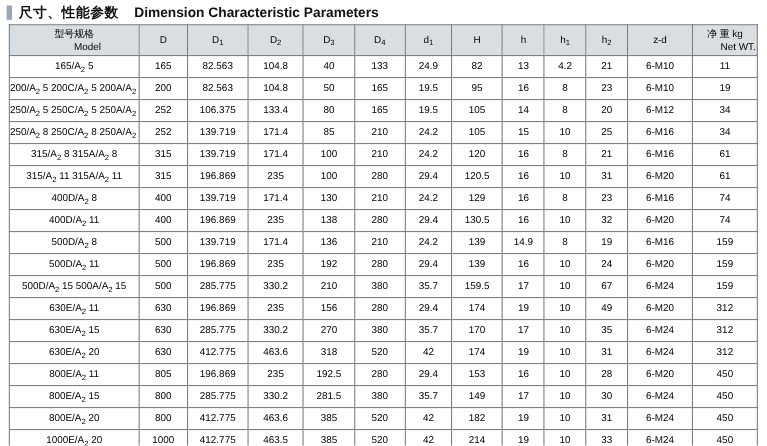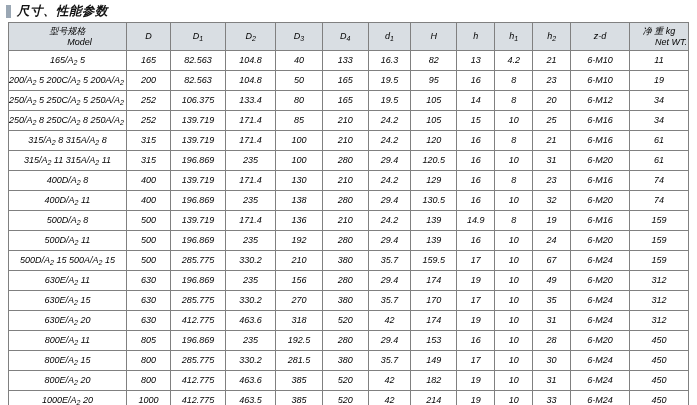--- a/index.html
+++ b/index.html
@@ -12,21 +12,20 @@
     height: 405px;
     font-family: "Liberation Sans", sans-serif;
     color: #000000;
     overflow: hidden;
   }
   .page {
     position: relative;
     width: 623px;
     height: 405px;
     box-sizing: border-box;
-    font-style: italic;
   }
   
   .title-bar {
     display: flex;
     align-items: center;
     padding: 6px 0 6px 6px;
     height: 22px;
     box-sizing: border-box;
   }
   .title-marker {
@@ -109,20 +108,21 @@
   col.c-net   { width: 56px; }
 </style>
 </head>
 <body>
 
 <div class="page">
 
   <div class="title-bar">
     <div class="title-marker"></div>
     <div class="title-cn">尺寸、性能参数</div>
+    <div class="title-en">Dimension  Characteristic  Parameters</div>
   </div>
 
   <div class="table-wrap">
     <table class="spec">
       <colgroup>
         <col class="c-model">
           <col class="c-d">
           <col class="c-d1">
           <col class="c-d2">
         <col class="c-d3">
@@ -163,21 +163,21 @@
         </tr>
       </thead>
       <tbody id="spec-body">
           <tr>
             <td>165/A<sub>2</sub> 5</td>
             <td>165</td>
             <td>82.563</td>
             <td>104.8</td>
             <td>40</td>
             <td>133</td>
-            <td>16.3</td>
+            <td>24.9</td>
             <td>82</td>
             <td>13</td>
             <td>4.2</td>
             <td>21</td>
             <td>6-M10</td>
             <td>11</td>
           </tr>
           <tr>
             <td>200/A<sub>2</sub> 5  200C/A<sub>2</sub> 5  200A/A<sub>2</sub> 5</td>
             <td>200</td>

